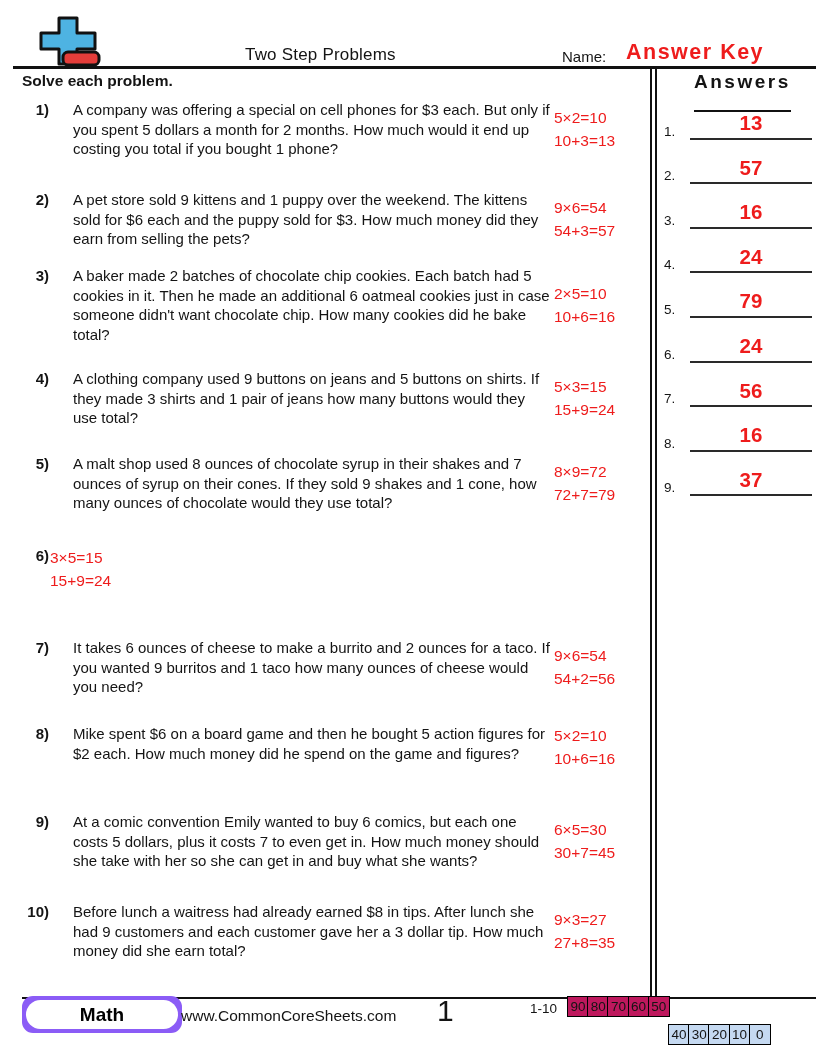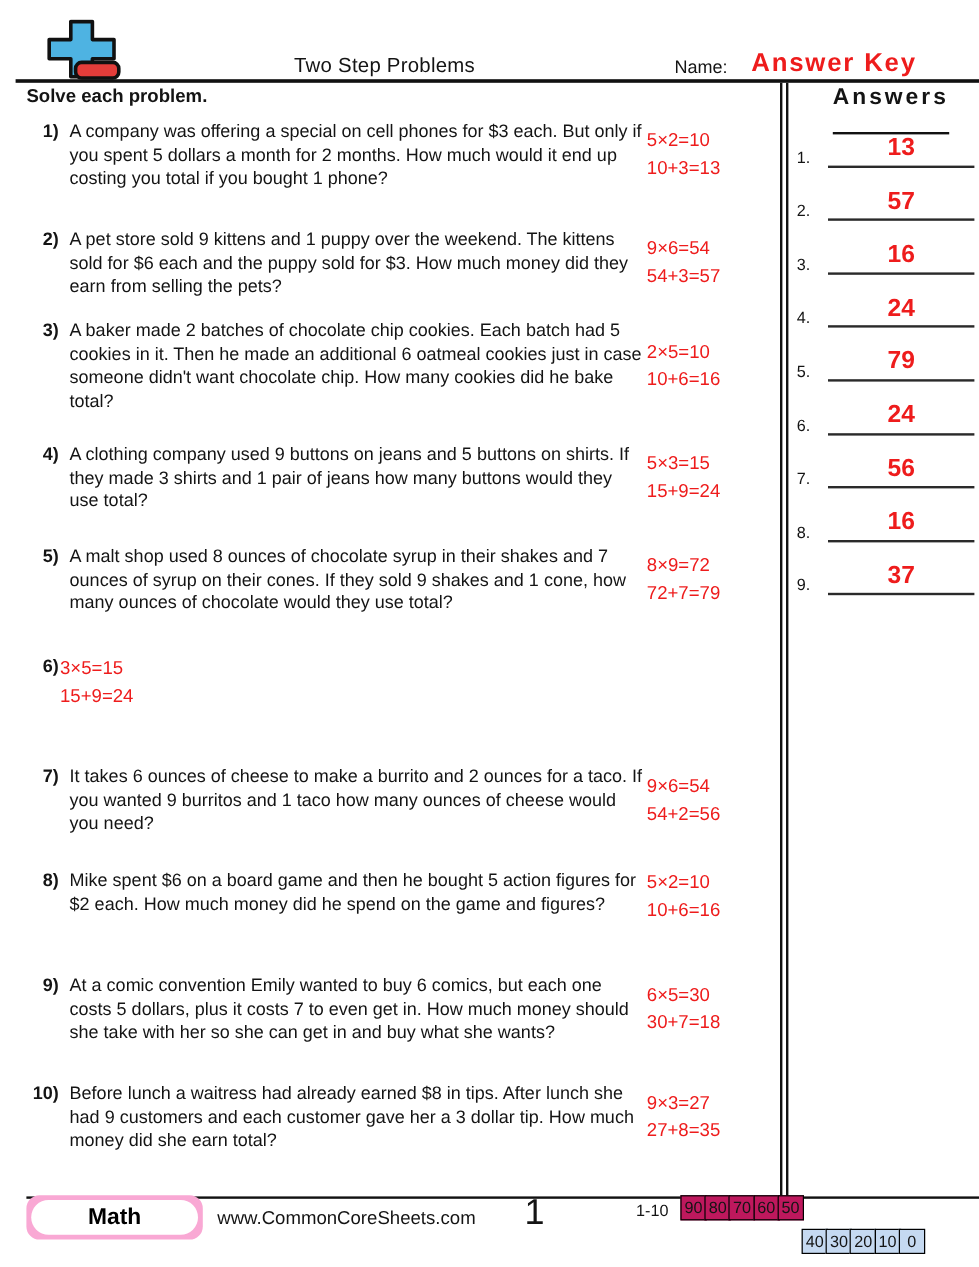--- a/index.html
+++ b/index.html
@@ -15,21 +15,21 @@
     color:var(--red);letter-spacing:1.5px;}
   .header-line{position:absolute;left:13px;top:66px;width:803px;height:3px;background:#111;}
   .instructions{position:absolute;left:22px;top:72px;font-size:15.5px;font-weight:bold;}
   .vline{position:absolute;left:650px;top:69px;height:928px;width:3px;
     border-left:2px solid #111;border-right:2px solid #111;box-sizing:content-box;}
   
   #problems{position:absolute;left:20px;top:0;width:614px;}
   .problem{position:absolute;display:flex;align-items:flex-start;width:614px;}
   .problem .pnum{flex:none;width:29px;text-align:right;font-weight:bold;
     font-size:15px;line-height:19.5px;}
-  .problem .ptext{flex:none;margin-left:9px;width:480px;font-size:15px;line-height:19.5px;}
+  .problem .ptext{flex:none;margin-left:24px;width:480px;font-size:15px;line-height:19.5px;}
   .problem .pwork{align-self:center;margin-left:1px;color:var(--red);
     font-size:15.5px;line-height:23px;white-space:nowrap;}
   .problem:nth-child(1){top:100px}
   .problem:nth-child(2){top:190px}
   .problem:nth-child(3){top:266px}
   .problem:nth-child(4){top:369px}
   .problem:nth-child(5){top:454px}
   .problem:nth-child(6){top:546px}
   .problem:nth-child(7){top:638px}
   .problem:nth-child(8){top:724px}
@@ -38,22 +38,22 @@
   
   .answers-title{position:absolute;left:694px;top:71px;font-size:19px;font-weight:bold;
     letter-spacing:2.5px;border-bottom:2.5px solid #111;padding-bottom:17px;}
   #answer-list{position:absolute;left:664px;top:95px;width:148px;}
   .answer-item{height:44.6px;display:flex;align-items:flex-end;}
   .answer-item .anum{flex:none;width:26px;font-size:13.5px;padding-bottom:1px;}
   .answer-item .aval{flex:1;text-align:center;color:var(--red);font-weight:bold;
     font-size:20.5px;line-height:1;border-bottom:2px solid #2a2a2a;padding-bottom:4px;}
   
   .footer-line{position:absolute;left:22px;top:997px;width:794px;height:2px;background:#111;}
-  .math-badge{position:absolute;left:22px;top:996px;width:147px;height:37px;
-    background:#f9a8d4;border-radius:11px;}
+  .math-badge{position:absolute;left:22px;top:996px;width:160px;height:37px;
+    background:#8b5cf6;border-radius:11px;}
   .math-badge .inner{position:absolute;left:4px;right:4px;top:4px;bottom:4px;background:#fff;
     border-radius:15px;display:flex;align-items:center;justify-content:center;
     font-size:19px;font-weight:bold;color:#000;}
   .site{position:absolute;left:181px;top:1007px;font-size:15.5px;}
   .page-num{position:absolute;left:437px;top:994px;font-size:30px;}
   .score-label{position:absolute;left:530px;top:1001px;font-size:13.5px;}
   .score-table{position:absolute;left:567px;top:996px;display:flex;}
   .score-cell{width:20px;height:19px;border:1.8px solid #000;margin-left:-1.8px;
     display:flex;align-items:center;justify-content:center;font-size:13.5px;background:#be185d;}
   .score-cell:first-child{margin-left:0;}
@@ -146,21 +146,21 @@
       <div class="eq1">5×2=10</div>
       <div class="eq2">10+6=16</div>
     </span>
   </div>
 
   <div class="problem">
     <span class="pnum">9)</span>
     <span class="ptext">At a comic convention Emily wanted to buy 6 comics, but each one costs 5 dollars, plus it costs 7 to even get in. How much money should she take with her so she can get in and buy what she wants?</span>
     <span class="pwork">
       <div class="eq1">6×5=30</div>
-      <div class="eq2">30+7=18</div>
+      <div class="eq2">30+7=45</div>
     </span>
   </div>
 
   <div class="problem">
     <span class="pnum">10)</span>
     <span class="ptext">Before lunch a waitress had already earned $8 in tips. After lunch she had 9 customers and each customer gave her a 3 dollar tip. How much money did she earn total?</span>
     <span class="pwork">
       <div class="eq1">9×3=27</div>
       <div class="eq2">27+8=35</div>
     </span>

